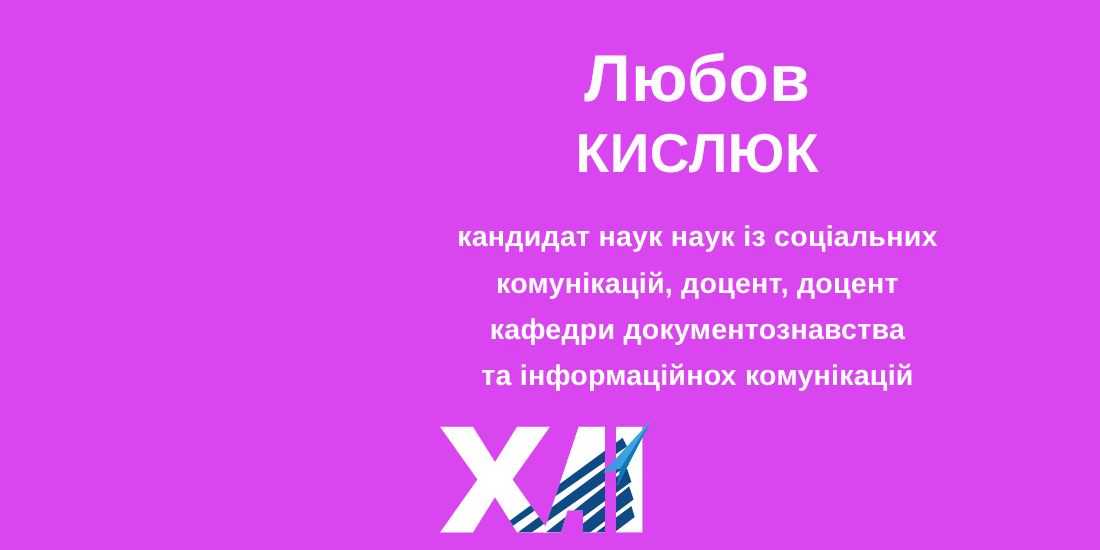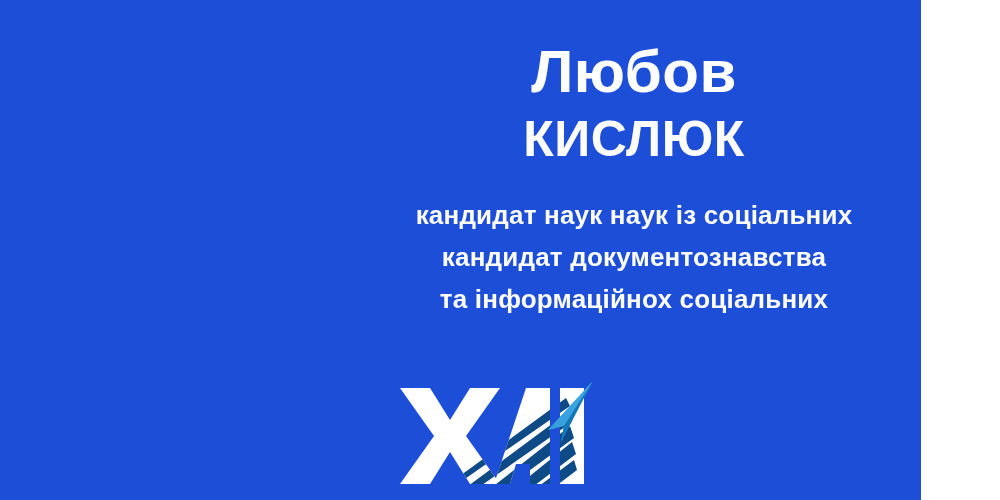--- a/index.html
+++ b/index.html
@@ -9,23 +9,23 @@
   }
   body {
     width: 1000px;
     height: 500px;
     overflow: hidden;
     font-family: "Liberation Sans", "DejaVu Sans", sans-serif;
   }
 
   #card {
     position: relative;
-    width: 921px;
+    width: 1000px;
     height: 500px;
-    background: #1d4ed8;
+    background: #d946ef;
     overflow: hidden;
   }
 
   
   #text-block {
     position: absolute;
     left: 300px;
     top: 0;
     width: 668px;
     height: 370px;
@@ -85,22 +85,23 @@
 <div id="card">
 
   <div id="text-block">
 
     <span id="name-first" class="name-line">Любов</span>
 
     <span id="name-last" class="name-line">КИСЛЮК</span>
 
     <div id="subtitle">
       <span class="subtitle-line">кандидат наук наук із соціальних</span>
-      <span class="subtitle-line">кандидат документознавства</span>
-      <span class="subtitle-line">та інформаційнох соціальних</span>
+      <span class="subtitle-line">комунікацій, доцент, доцент</span>
+      <span class="subtitle-line">кафедри документознавства</span>
+      <span class="subtitle-line">та інформаційнох комунікацій</span>
     </div>
   </div>
 
   <div id="logo">
     <svg viewBox="0 0 196 112" xmlns="http://www.w3.org/2000/svg" aria-label="XAI">
       <defs>
         <linearGradient id="arrowGrad" x1="0" y1="1" x2="1" y2="0">
           <stop offset="0%" stop-color="#0f6fb0"></stop>
           <stop offset="55%" stop-color="#3ba3df"></stop>
           <stop offset="100%" stop-color="#69c6f2"></stop>

